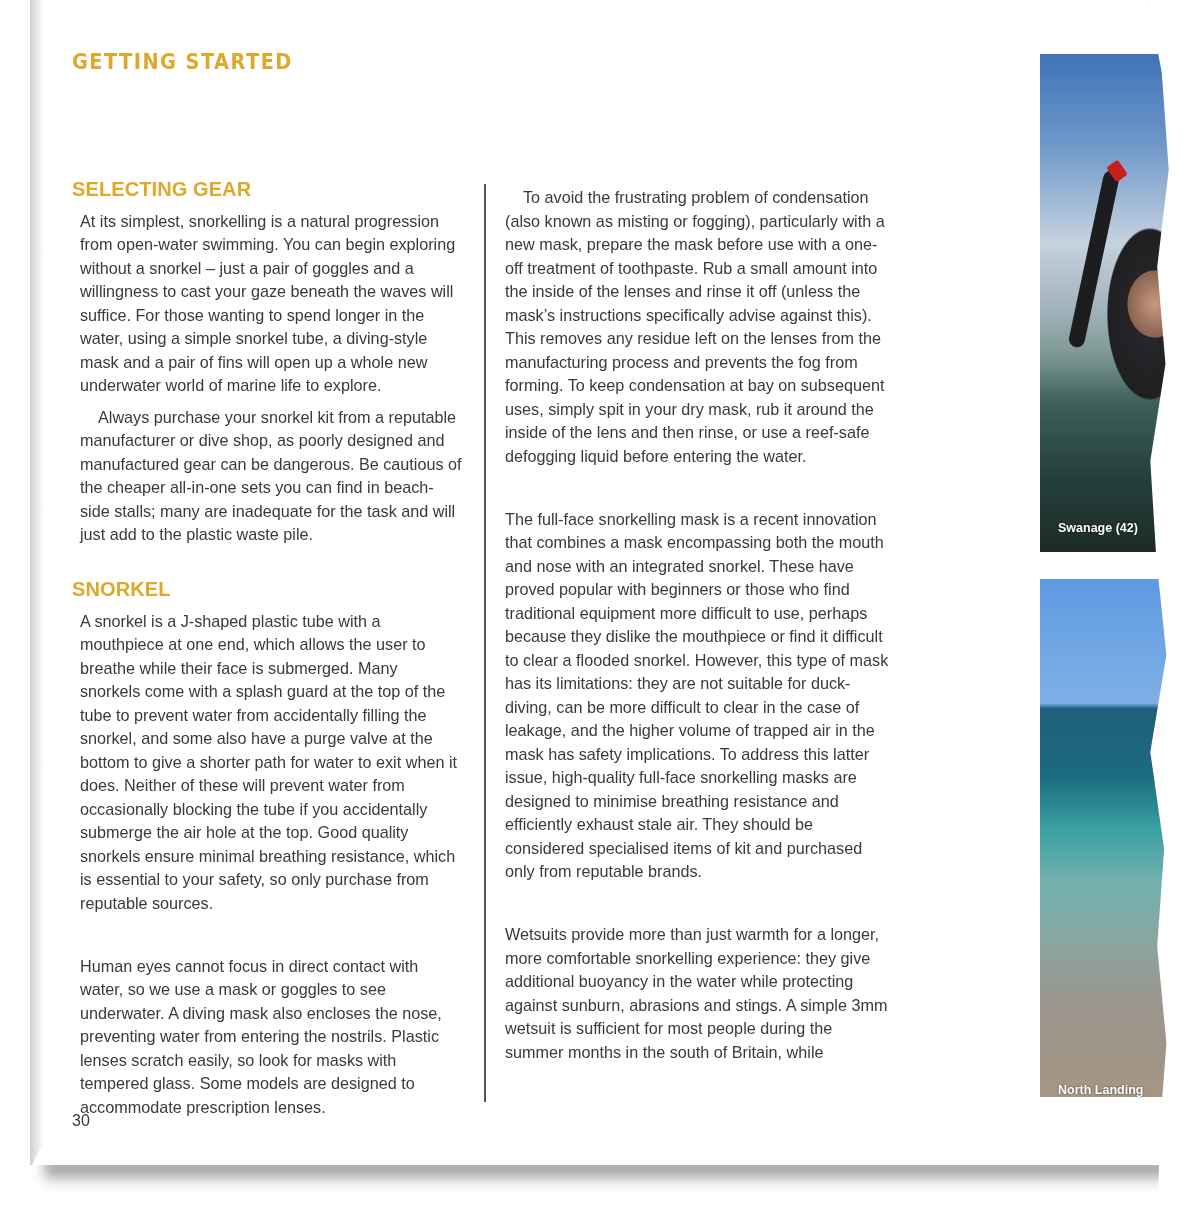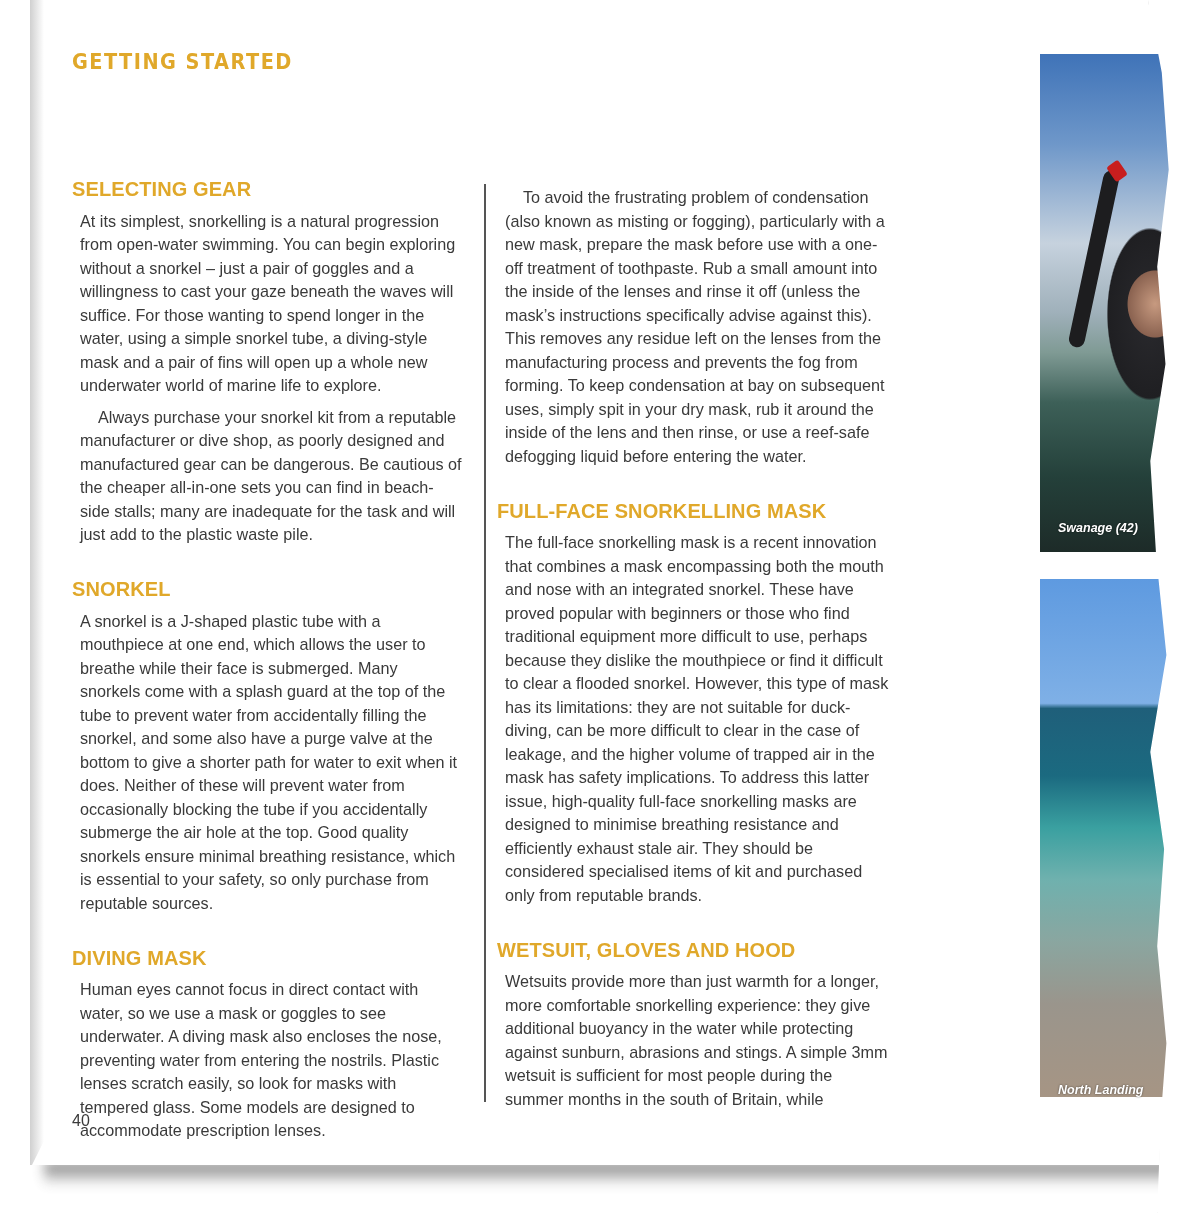--- a/index.html
+++ b/index.html
@@ -58,21 +58,20 @@
       background: linear-gradient(180deg, #5e9ae0 0%, #7fb0e6 24%, #1f5f7a 25%, #1b6a80 38%, #3aa0a0 48%, #6fb1ae 58%, #8aa6a0 70%, #9a958c 82%, #a69584 100%);
     }
     .snorkel {
       position: absolute; left: 46px; top: 115px; width: 16px; height: 180px; background: #1d1d1f; border-radius: 8px;
       transform: rotate(12deg);
     }
     .snorkel-tip { position: absolute; left: 70px; top: 108px; width: 14px; height: 18px; background: #c81e1e; border-radius: 3px; transform: rotate(-35deg); }
     .caption {
       position: absolute; color: #fff; font-weight: bold; font-size: 12.5px;
       text-shadow: 0 0 2px rgba(0,0,0,0.6);
-      font-style: italic;
     }
     .caption-top { left: 1058px; top: 521px; }
     .caption-bottom { left: 1058px; top: 1083px; }
     .right-tear {
       position: absolute; left: 1148px; top: 0; width: 46px; height: 1213px; background: #fff;
       clip-path: polygon(0% 0%, 100% 0%, 100% 100%, 20% 100%, 28% 92%, 40% 86%, 20% 78%, 35% 70%, 5% 62%, 40% 54%, 18% 46%, 5% 38%, 38% 30%, 20% 22%, 45% 14%, 30% 6%);
       box-shadow: -4px 0 8px rgba(0,0,0,0.3);
     }
   </style>
 </head>
@@ -85,40 +84,37 @@
 <div class="section-title">GETTING STARTED</div>
 
 <div class="col col-left">
   <div class="heading">SELECTING GEAR</div>
   <p class="para">At its simplest, snorkelling is a natural progression from open-water swimming. You can begin exploring without a snorkel – just a pair of goggles and a willingness to cast your gaze beneath the waves will suffice. For those wanting to spend longer in the water, using a simple snorkel tube, a diving-style mask and a pair of fins will open up a whole new underwater world of marine life to explore.</p>
   <p class="para indent">Always purchase your snorkel kit from a reputable manufacturer or dive shop, as poorly designed and manufactured gear can be dangerous. Be cautious of the cheaper all-in-one sets you can find in beach-side stalls; many are inadequate for the task and will just add to the plastic waste pile.</p>
   <div class="gap"></div>
   <div class="heading">SNORKEL</div>
   <p class="para">A snorkel is a J-shaped plastic tube with a mouthpiece at one end, which allows the user to breathe while their face is submerged. Many snorkels come with a splash guard at the top of the tube to prevent water from accidentally filling the snorkel, and some also have a purge valve at the bottom to give a shorter path for water to exit when it does. Neither of these will prevent water from occasionally blocking the tube if you accidentally submerge the air hole at the top. Good quality snorkels ensure minimal breathing resistance, which is essential to your safety, so only purchase from reputable sources.</p>
   <div class="gap"></div>
-  <div class="heading">DIVING MASK</div>
   <p class="para">Human eyes cannot focus in direct contact with water, so we use a mask or goggles to see underwater. A diving mask also encloses the nose, preventing water from entering the nostrils. Plastic lenses scratch easily, so look for masks with tempered glass. Some models are designed to accommodate prescription lenses.</p>
 </div>
 
 <div class="col-divider"></div>
 
 <div class="col col-mid">
   <p class="para indent">To avoid the frustrating problem of condensation (also known as misting or fogging), particularly with a new mask, prepare the mask before use with a one-off treatment of toothpaste. Rub a small amount into the inside of the lenses and rinse it off (unless the mask’s instructions specifically advise against this). This removes any residue left on the lenses from the manufacturing process and prevents the fog from forming. To keep condensation at bay on subsequent uses, simply spit in your dry mask, rub it around the inside of the lens and then rinse, or use a reef-safe defogging liquid before entering the water.</p>
   <div class="gap"></div>
-  <div class="heading">FULL-FACE SNORKELLING MASK</div>
   <p class="para">The full-face snorkelling mask is a recent innovation that combines a mask encompassing both the mouth and nose with an integrated snorkel. These have proved popular with beginners or those who find traditional equipment more difficult to use, perhaps because they dislike the mouthpiece or find it difficult to clear a flooded snorkel. However, this type of mask has its limitations: they are not suitable for duck-diving, can be more difficult to clear in the case of leakage, and the higher volume of trapped air in the mask has safety implications. To address this latter issue, high-quality full-face snorkelling masks are designed to minimise breathing resistance and efficiently exhaust stale air. They should be considered specialised items of kit and purchased only from reputable brands.</p>
   <div class="gap"></div>
-  <div class="heading">WETSUIT, GLOVES AND HOOD</div>
   <p class="para">Wetsuits provide more than just warmth for a longer, more comfortable snorkelling experience: they give additional buoyancy in the water while protecting against sunburn, abrasions and stings. A simple 3mm wetsuit is sufficient for most people during the summer months in the south of Britain, while</p>
 </div>
 
 <div class="photo photo-top">
   <div class="snorkel"></div>
   <div class="snorkel-tip"></div>
 </div>
 <div class="caption caption-top">Swanage (42)</div>
 
 <div class="photo photo-bottom"></div>
 <div class="caption caption-bottom">North Landing</div>
 
 <div class="right-tear"></div>
 
-<div class="page-num">40</div>
+<div class="page-num">30</div>
 
 </body></html>

